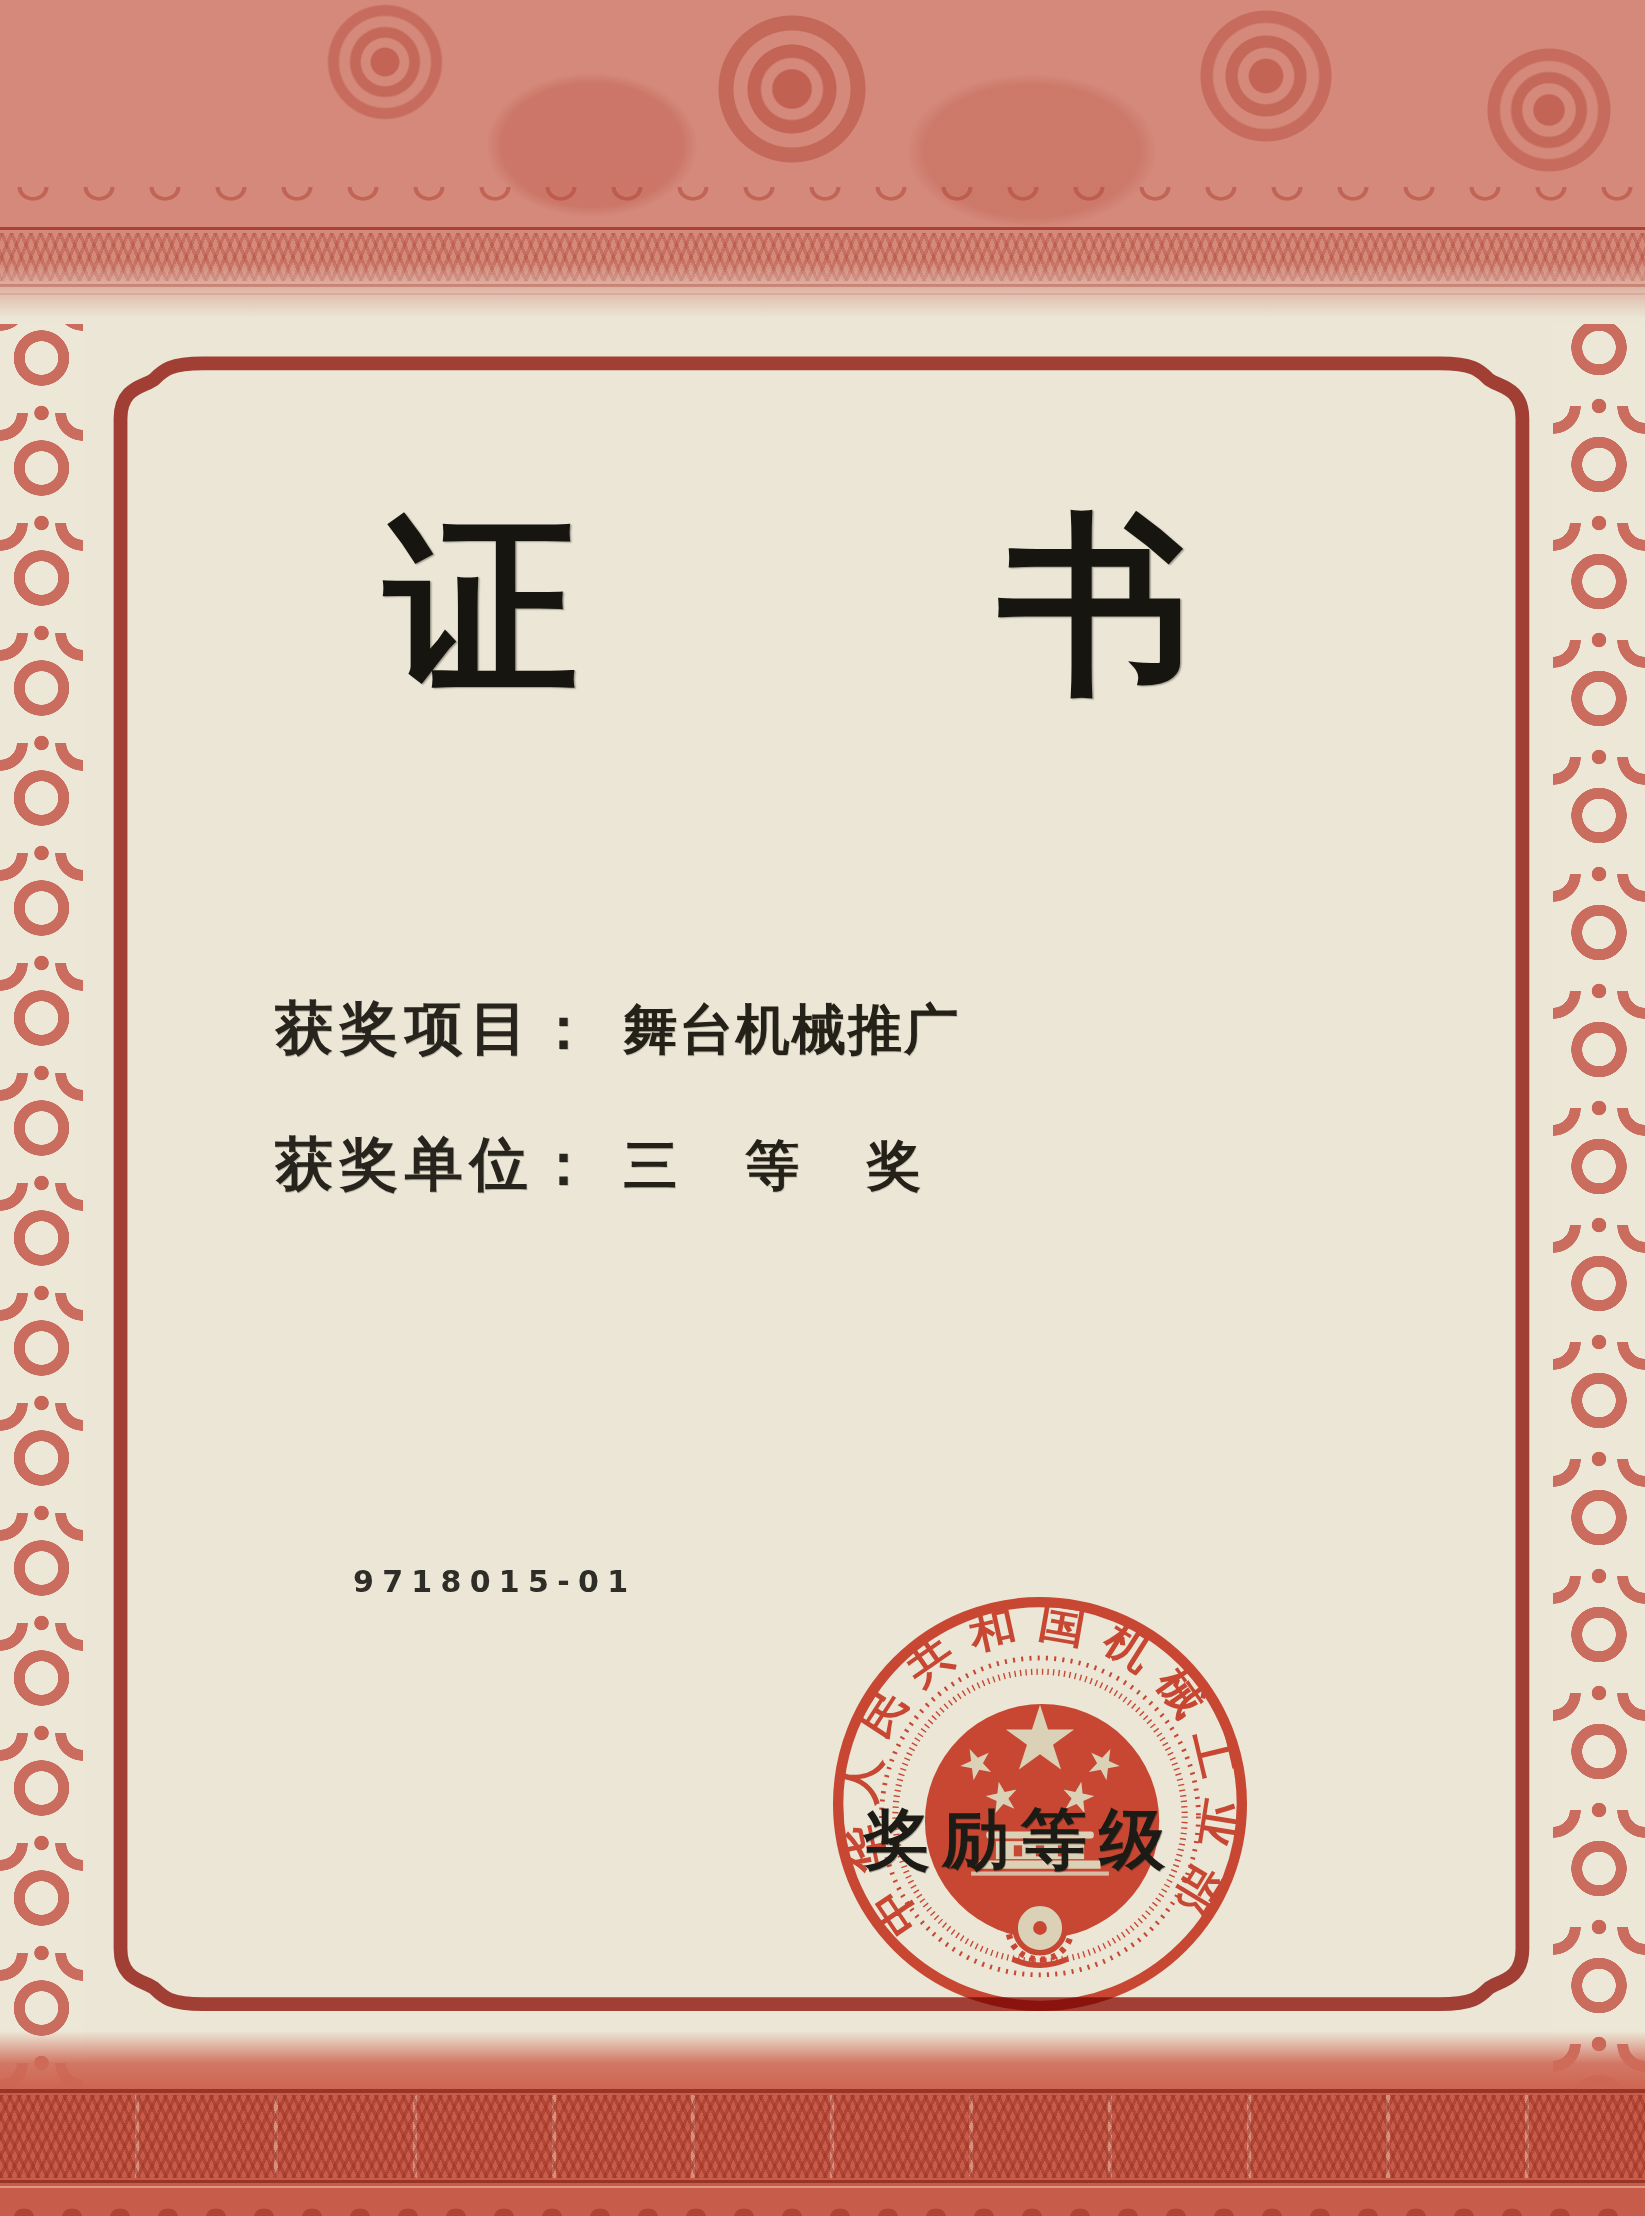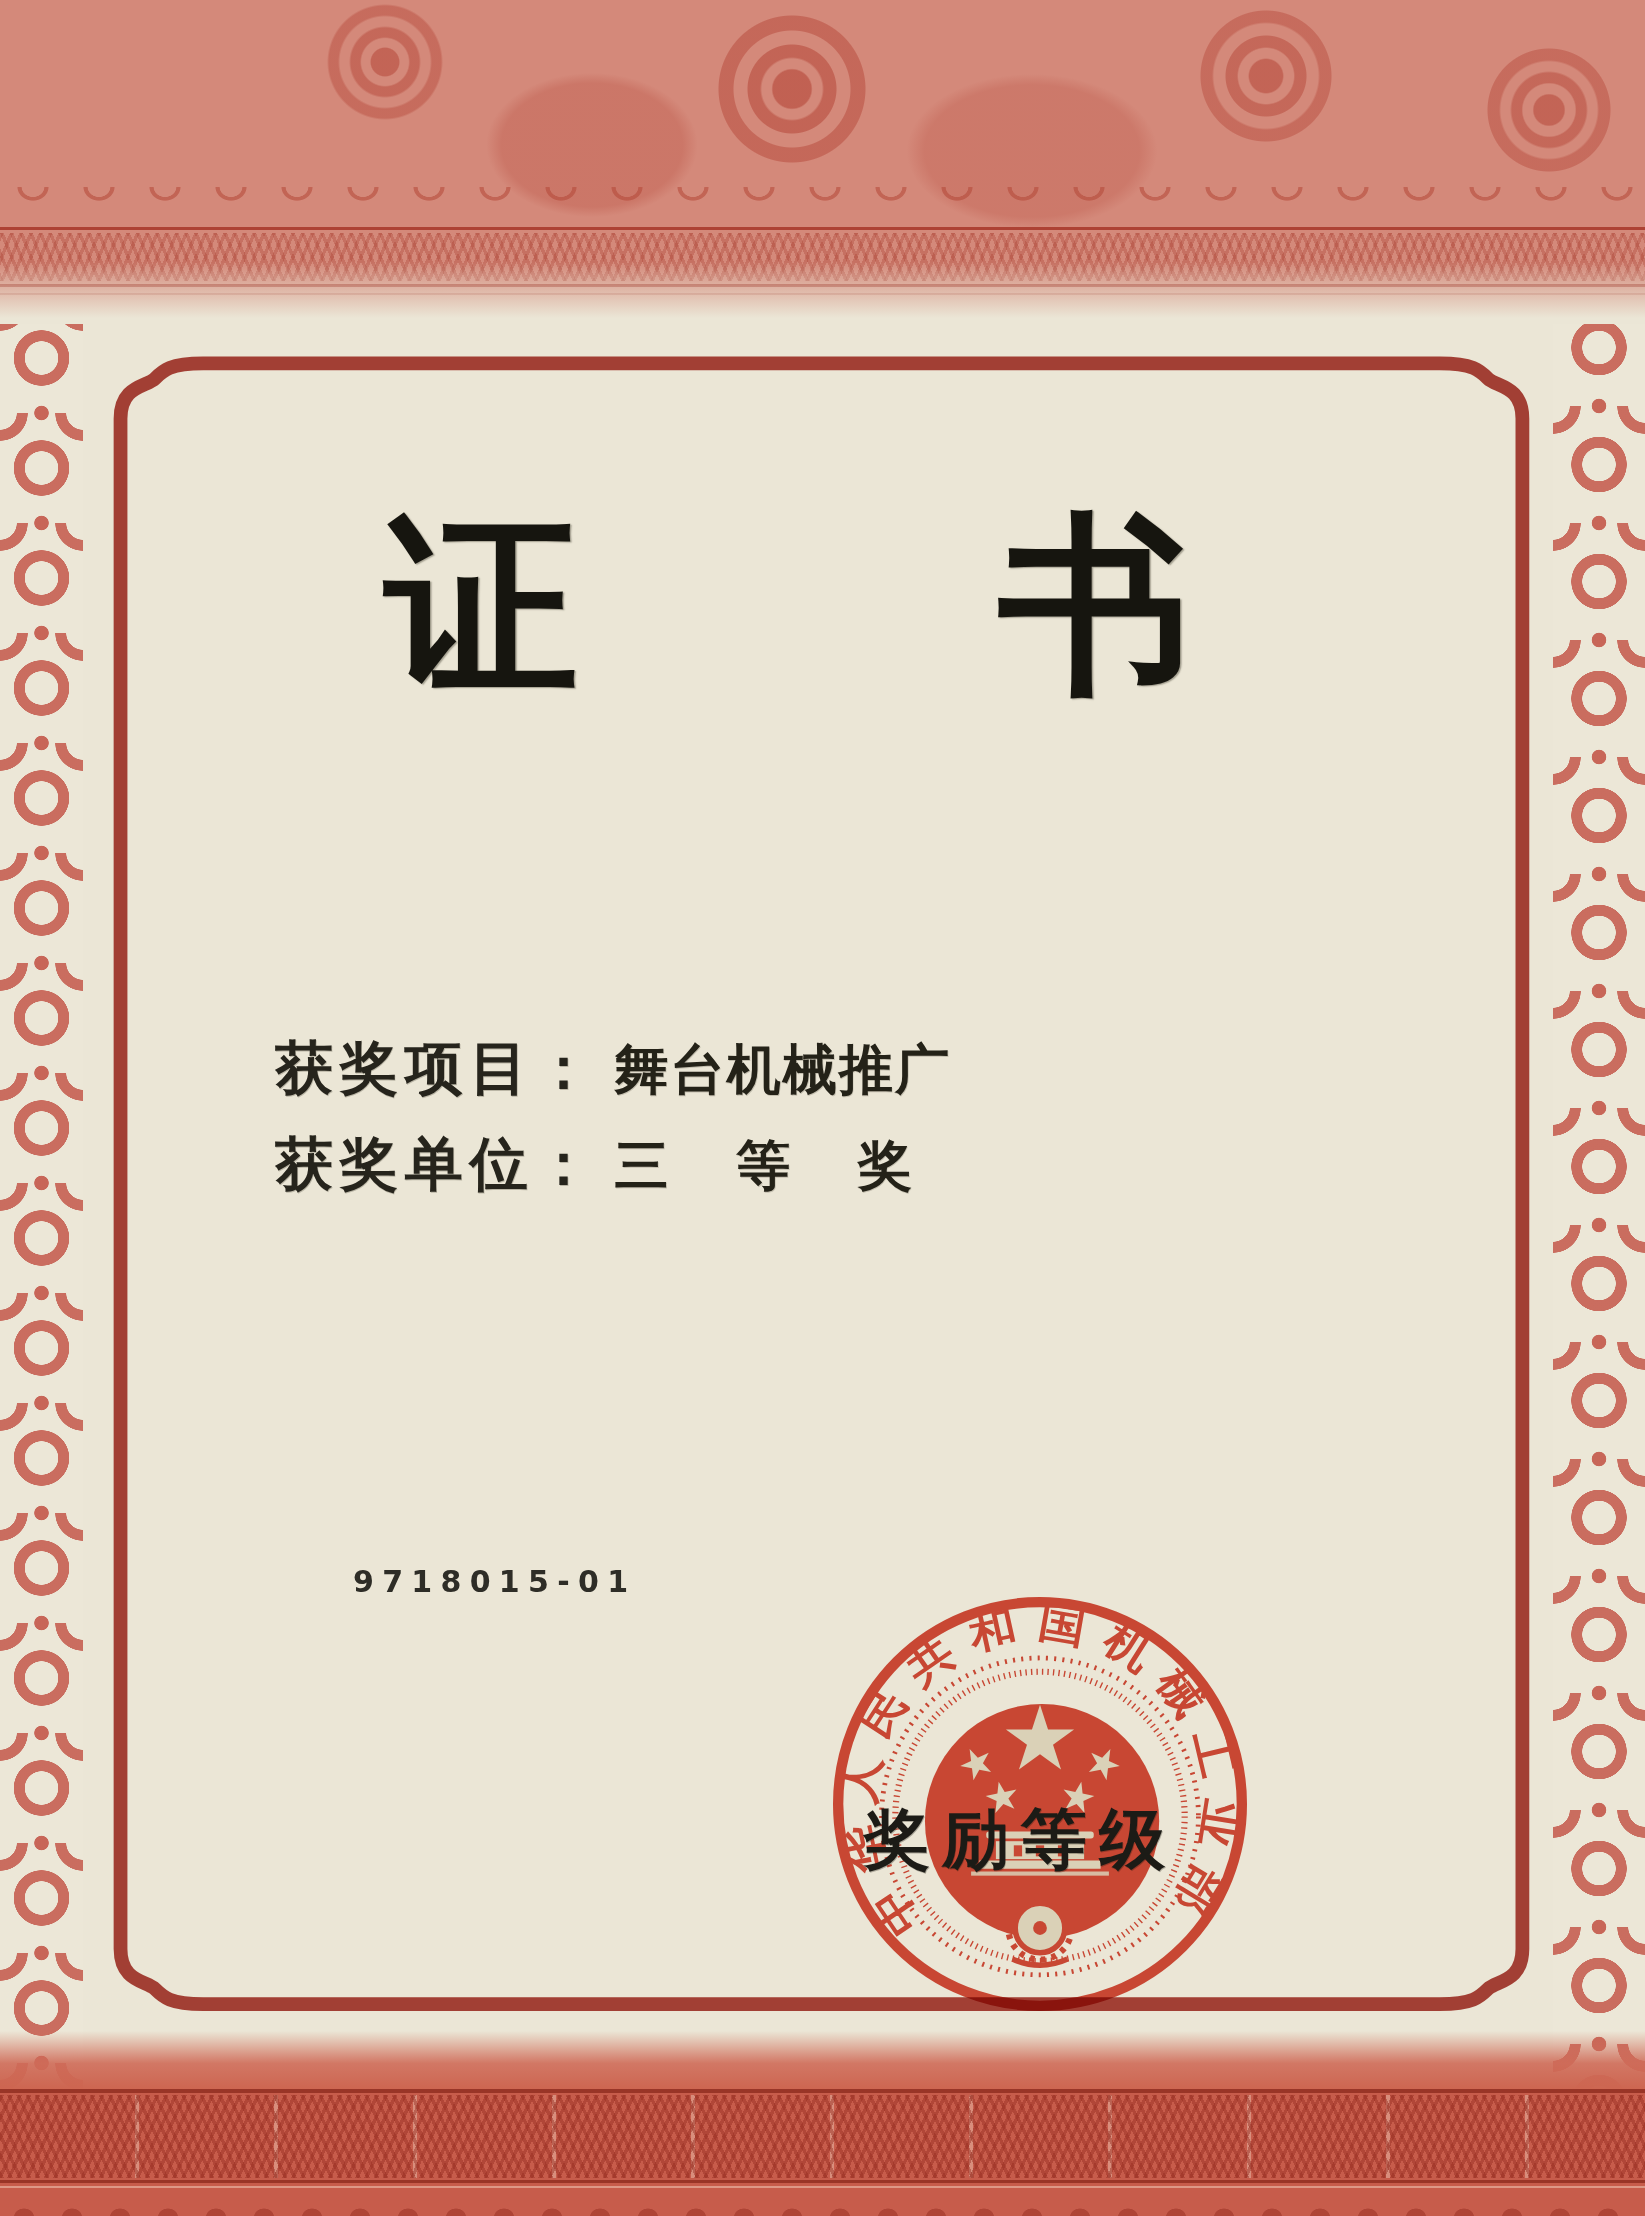--- a/index.html
+++ b/index.html
@@ -75,29 +75,29 @@
   .title-char {
     position:absolute; font-size:193px; line-height:1; font-weight:700;
     color:#16150f; text-shadow:1.4px 1.4px 1.4px rgba(30,25,12,.35);
     font-family:"Liberation Serif","DejaVu Serif",serif;
   }
   .title-char.c1 { left:385px;  top:511px; }
   .title-char.c2 { left:998px; top:511px; }
 
   
   .field-row { position:absolute; left:275px; display:flex; align-items:baseline; white-space:nowrap; }
-  .field-row.r1 { top:1030px;text-align:center; }
+  .field-row.r1 { top:990px;text-align:center; }
   .field-row.r2 { top:1126px; }
   .field-row.r3 { top:1264px; }
   .field-label {
     font-size:58px; letter-spacing:6.9px; font-weight:700; color:#26241c;
     text-shadow:0.7px 0.7px 0 rgba(40,35,20,.25);
   }
   .field-value {
-    font-size:54px; margin-left:15px; letter-spacing:2.1px; font-weight:600; color:#242218;
+    font-size:54px; margin-left:24px; letter-spacing:2.1px; font-weight:600; color:#242218;
     text-shadow:0.7px 0.7px 0 rgba(40,35,20,.2);
   }
   .field-value.spread { word-spacing:50px; }
 
   
   .serial {
     position:absolute; left:313px; top:1564px;
     font-family:"DejaVu Sans","Liberation Sans",sans-serif;
     font-size:30px; font-weight:700; letter-spacing:8.3px; color:#2e2d27;margin-left:40px;
   }

